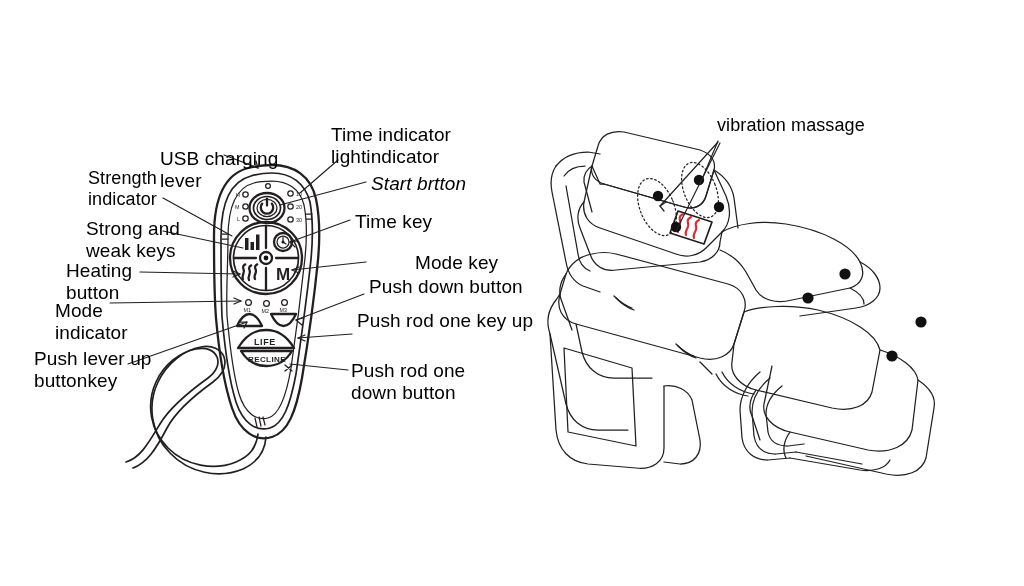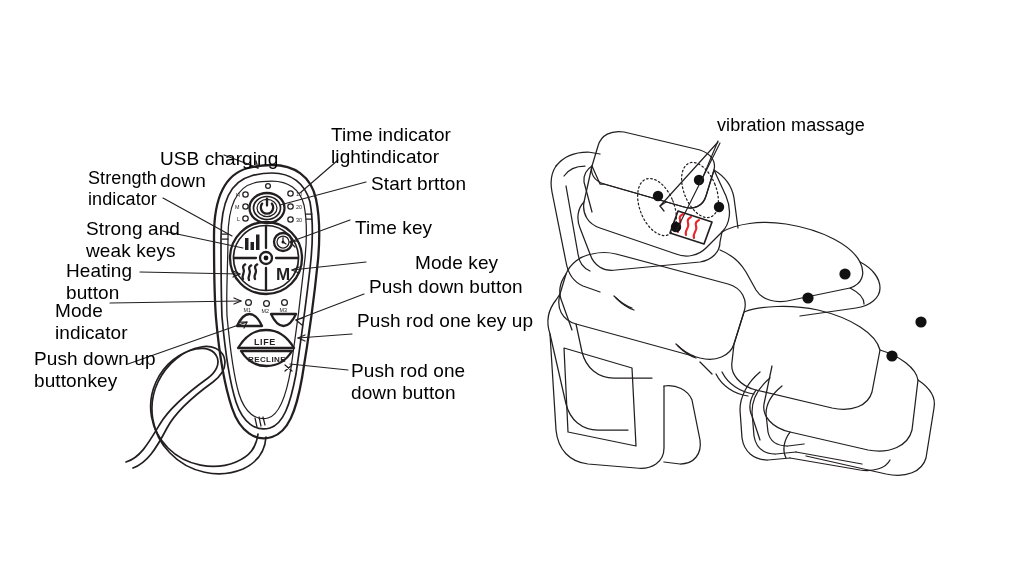--- a/index.html
+++ b/index.html
@@ -295,37 +295,37 @@
 
       <path class="leader" d="M348 370 L290 364"></path>
 
       <path class="leader" d="M718 142 L660 206"></path>
       <path class="leader" d="M720 143 L676 231"></path>
       <path class="leader" d="M718 141 L700 184"></path>
       <path class="ink ink-thin" d="M660 206 L666 202 M660 206 L664 211"></path>
     </g>
   </svg>
 
-  <div class="lbl lbl-lg" style="left:160px;top:136px;margin-top:12px;"><span>USB charging</span><br><span>down</span></div>
+  <div class="lbl lbl-lg" style="left:160px;top:136px;margin-top:12px;"><span>USB charging</span><br><span>lever</span></div>
 
   <div class="lbl lbl-xl" style="left:88px;top:168px;"><span>Strength</span><br><span>indicator</span></div>
 
   <div class="lbl lbl-lg" style="left:66px;top:260px;"><span>Heating</span><br><span>button</span></div>
 
   <div class="lbl lbl-lg" style="left:86px;top:218px;"><span>Strong and</span><br><span>weak keys</span></div>
 
   <div class="lbl lbl-lg" style="left:55px;top:300px;"><span>Mode</span><br><span>indicator</span></div>
 
-  <div class="lbl lbl-lg" style="left:34px;top:348px;"><span>Push down up</span><br><span>buttonkey</span></div>
+  <div class="lbl lbl-lg" style="left:34px;top:348px;"><span>Push lever up</span><br><span>buttonkey</span></div>
 
   <div class="lbl lbl-lg" style="left:331px;top:124px;"><span>Time indicator</span><br><span>lightindicator</span></div>
 
-  <div class="lbl lbl-lg" style="left:371px;top:173px;"><span>Start brtton</span></div>
-
-  <div class="lbl lbl-lg" style="left:355px;top:217px;"><span>Time key</span></div>
+  <div class="lbl lbl-lg" style="left:371px;top:173px;font-style:italic;"><span>Start brtton</span></div>
+
+  <div class="lbl lbl-lg" style="left:355px;top:211px;"><span>Time key</span></div>
 
   <div class="lbl lbl-lg" style="left:371px;top:252px;margin-left:44px;"><span>Mode key</span></div>
 
   <div class="lbl lbl-lg" style="left:369px;top:276px;"><span>Push down button</span></div>
 
   <div class="lbl lbl-lg" style="left:357px;top:310px;"><span>Push rod one key up</span></div>
 
   <div class="lbl lbl-lg" style="left:351px;top:360px;"><span>Push rod one</span><br><span>down button</span></div>
 
   <div class="lbl lbl-xl" style="left:717px;top:115px;"><span>vibration massage</span></div>

